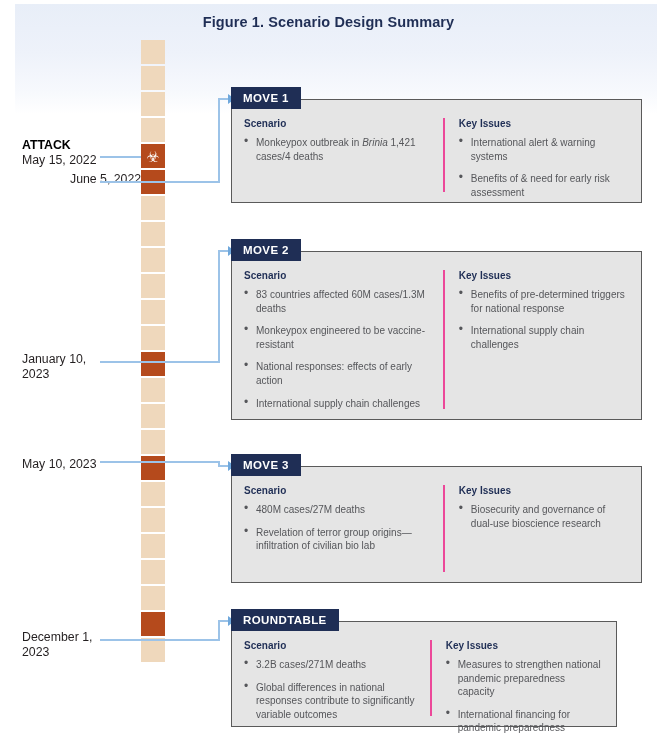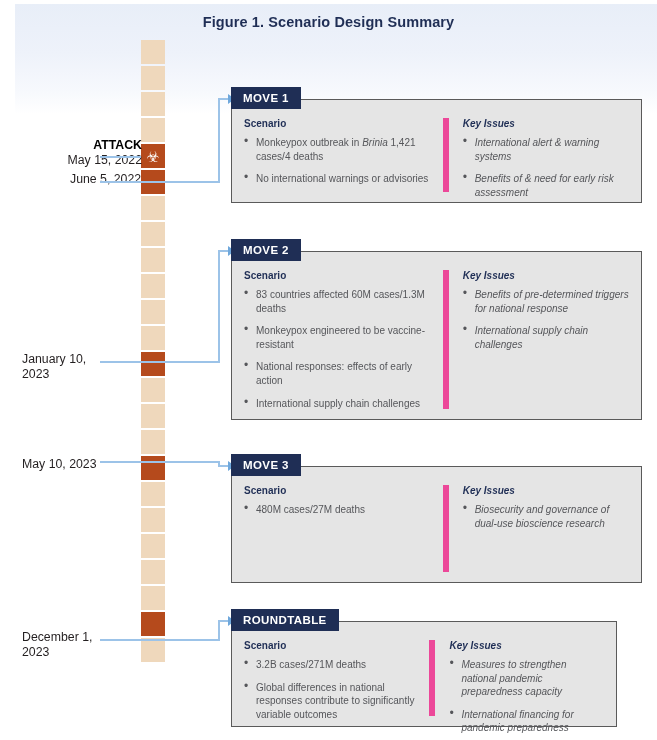--- a/index.html
+++ b/index.html
@@ -76,21 +76,21 @@
     text-align: left;
     font-size: 12.3px;
     color: #231f20;
     line-height: 15px;
   }
   .date-label .attack {
     display: block;
     font-weight: bold;
     color: #000000;
   }
-  #lbl-attack   { left: 22px; top: 138px; text-align: right; }
+  #lbl-attack   { left: 22px; top: 138px; }
   #lbl-june     { left: 22px; top: 172px; margin-left: 48px; }
   #lbl-jan      { left: 22px; top: 352px; }
   #lbl-may10    { left: 22px; top: 457px; }
   #lbl-dec      { left: 22px; top: 630px; }
 
   
   .conn {
     position: absolute;
     background: #9cc3e8;
   }
@@ -136,22 +136,21 @@
   .col {
     box-sizing: border-box;
   }
   .col.scenario {
     width: 214px;
     padding-right: 12px;
   }
   .col.issues {
     width: 200px;
     padding-left: 14px;
-    border-left: 6px solid #ec4899;
-    font-style: italic;
+    border-left: 2px solid #ec4899;
   }
   .col-title {
     font-size: 10px;
     font-weight: bold;
     color: #1f2e55;
     margin-bottom: 7px;
   }
   ul.bullets {
     list-style: none;
     margin: 0;
@@ -256,21 +255,20 @@
   <div class="conn h" style="left:218px; top:620px; width:13px;"></div>
   <div class="arrow-head" style="left:228px; top:616px;"></div>
 
   <div class="move-box" id="box-move1" style="left:231px; top:99px; width:411px; height:104px;">
     <div class="move-header">MOVE 1</div>
     <div class="move-body">
       <div class="col scenario">
         <div class="col-title">Scenario</div>
         <ul class="bullets">
             <li>Monkeypox outbreak in <i>Brinia</i> 1,421 cases/4 deaths</li>
-            <li>No international warnings or advisories</li>
           </ul>
       </div>
       <div class="col issues">
         <div class="col-title">Key Issues</div>
         <ul class="bullets">
             <li>International alert &amp; warning systems</li>
             <li>Benefits of &amp; need for early risk assessment</li>
           </ul>
       </div>
     </div>
@@ -298,20 +296,21 @@
     </div>
   </div>
 
   <div class="move-box" id="box-move3" style="left:231px; top:466px; width:411px; height:117px;">
     <div class="move-header">MOVE 3</div>
     <div class="move-body">
       <div class="col scenario">
         <div class="col-title">Scenario</div>
         <ul class="bullets">
             <li>480M cases/27M deaths</li>
+            <li>Revelation of terror group origins—infiltration of civilian bio lab</li>
           </ul>
       </div>
       <div class="col issues">
         <div class="col-title">Key Issues</div>
         <ul class="bullets">
             <li>Biosecurity and governance of dual-use bioscience research</li>
           </ul>
       </div>
     </div>
   </div>

